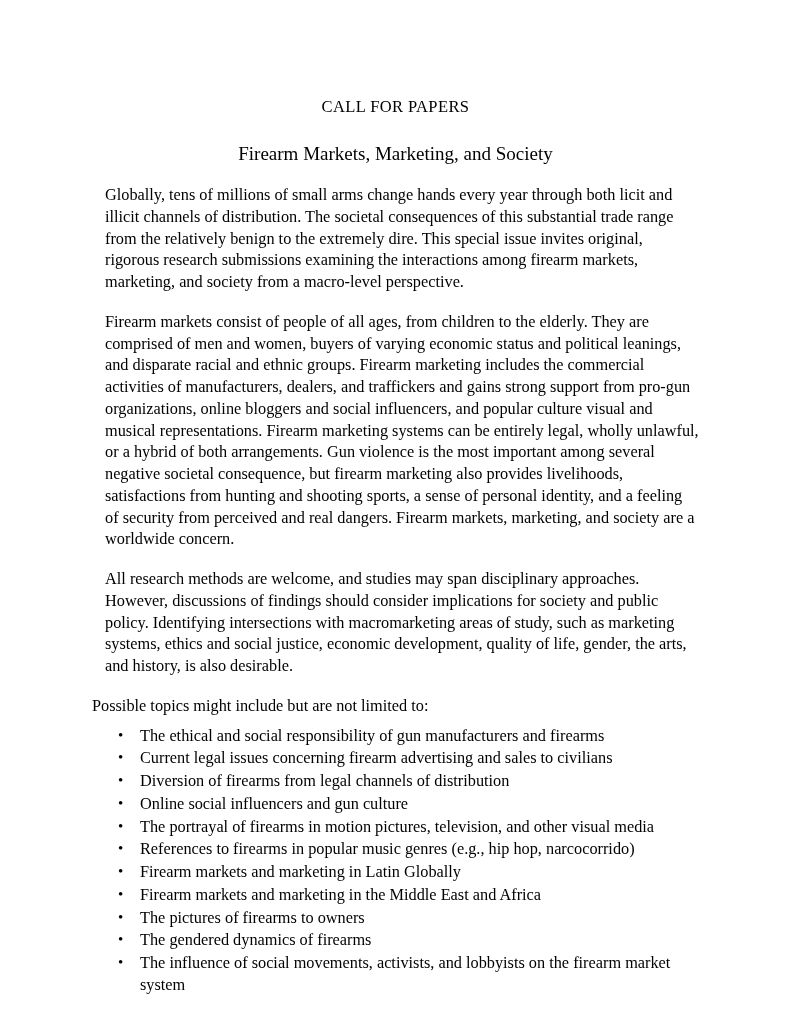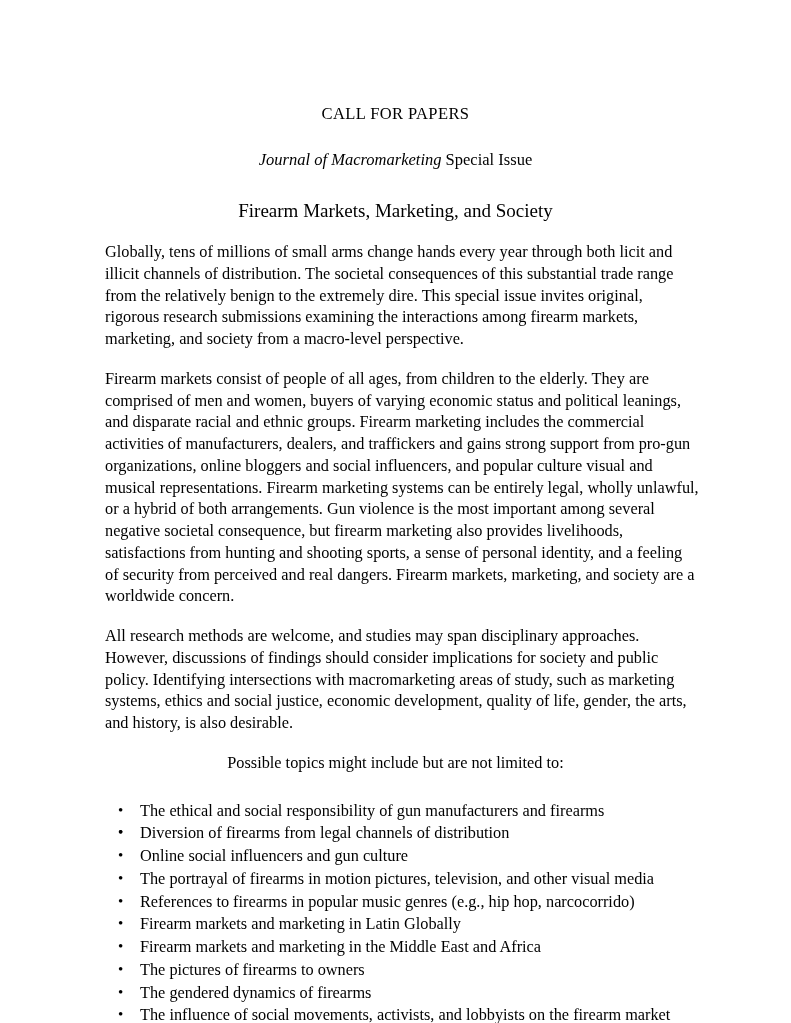--- a/index.html
+++ b/index.html
@@ -19,21 +19,21 @@
     width: 791px;
     height: 1023px;
     background: #ffffff;
     box-sizing: border-box;
     padding: 88px 92px 0 92px;
   }
   .doc-title {
     text-align: center;
     font-size: 16.5px;
     letter-spacing: 0.4px;
-    margin: 16px 0 26px 0;
+    margin: 9px 0 26px 0;
     font-weight: normal;
   }
   .doc-subtitle {
     text-align: center;
     font-size: 16.5px;
     margin: 0 0 30px 0;
     font-weight: normal;
   }
   .doc-subtitle .ital {
     font-style: italic;
@@ -46,22 +46,21 @@
   }
   p.body-para {
     font-size: 16.3px;
     line-height: 1.335;
     margin: 0 0 18px 13px;
     text-align: left;
   }
   p.intro-line {
     font-size: 16.3px;
     line-height: 1.335;
-    margin: 0 0 26px 0;
-    text-align: center;
+    margin: 0 0 8px 0;
   }
   ul.topics {
     list-style: none;
     margin: 0;
     padding: 0;
   }
   ul.topics li {
     position: relative;
     font-size: 16.3px;
     line-height: 1.335;
@@ -76,33 +75,32 @@
     line-height: 1.38;
   }
 </style>
 </head>
 <body>
 
 <div class="page">
 
   <div class="doc-title">CALL FOR PAPERS</div>
 
-  <div class="doc-subtitle"><span class="ital">Journal of Macromarketing</span><span> Special Issue</span></div>
 
   <div class="doc-heading">Firearm Markets, Marketing, and Society</div>
 
   <p class="body-para">Globally, tens of millions of small arms change hands every year through both licit and illicit channels of distribution.  The societal consequences of this substantial trade range from the relatively benign to the extremely dire.  This special issue invites original, rigorous research submissions examining the interactions among firearm markets, marketing, and society from a macro-level perspective.</p>
   <p class="body-para">Firearm markets consist of people of all ages, from children to the elderly.  They are comprised of men and women, buyers of varying economic status and political leanings, and disparate racial and ethnic groups.  Firearm marketing includes the commercial activities of manufacturers, dealers, and traffickers and gains strong support from pro-gun organizations, online bloggers and social influencers, and popular culture visual and musical representations.  Firearm marketing systems can be entirely legal, wholly unlawful, or a hybrid of both arrangements.  Gun violence is the most important among several negative societal consequence, but firearm marketing also provides livelihoods, satisfactions from hunting and shooting sports, a sense of personal identity, and a feeling of security from perceived and real dangers.  Firearm markets, marketing, and society are a worldwide concern.</p>
   <p class="body-para">All research methods are welcome, and studies may span disciplinary approaches.  However, discussions of findings should consider implications for society and public policy.  Identifying intersections with macromarketing areas of study, such as marketing systems, ethics and social justice, economic development, quality of life, gender, the arts, and history, is also desirable.</p>
 
   <p class="intro-line">Possible topics might include but are not limited to:</p>
 
   <ul class="topics">
     <li><span class="bullet">•</span><span>The ethical and social responsibility of gun manufacturers and firearms</span></li>
-    <li><span class="bullet">•</span></li>
+    <li><span class="bullet">•</span><span>Current legal issues concerning firearm advertising and sales to civilians</span></li>
     <li><span class="bullet">•</span><span>Diversion of firearms from legal channels of distribution</span></li>
     <li><span class="bullet">•</span><span>Online social influencers and gun culture</span></li>
     <li><span class="bullet">•</span><span>The portrayal of firearms in motion pictures, television, and other visual media</span></li>
     <li><span class="bullet">•</span><span>References to firearms in popular music genres (e.g., hip hop, narcocorrido)</span></li>
     <li><span class="bullet">•</span><span>Firearm markets and marketing in Latin Globally</span></li>
     <li><span class="bullet">•</span><span>Firearm markets and marketing in the Middle East and Africa</span></li>
     <li><span class="bullet">•</span><span>The pictures of firearms to owners</span></li>
     <li><span class="bullet">•</span><span>The gendered dynamics of firearms</span></li>
     <li><span class="bullet">•</span><span>The influence of social movements, activists, and lobbyists on the firearm market system</span></li>
 

